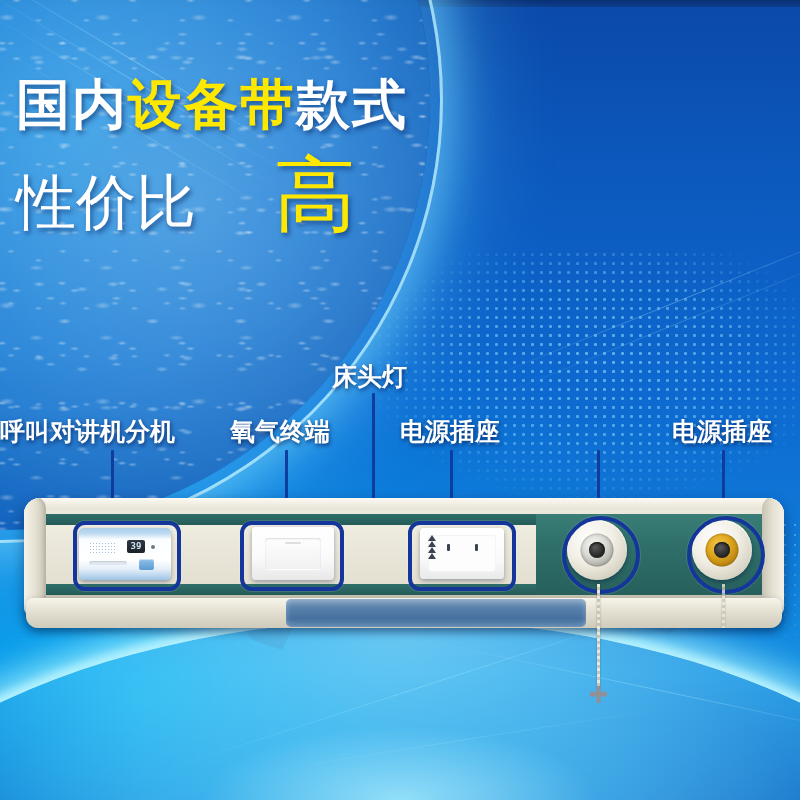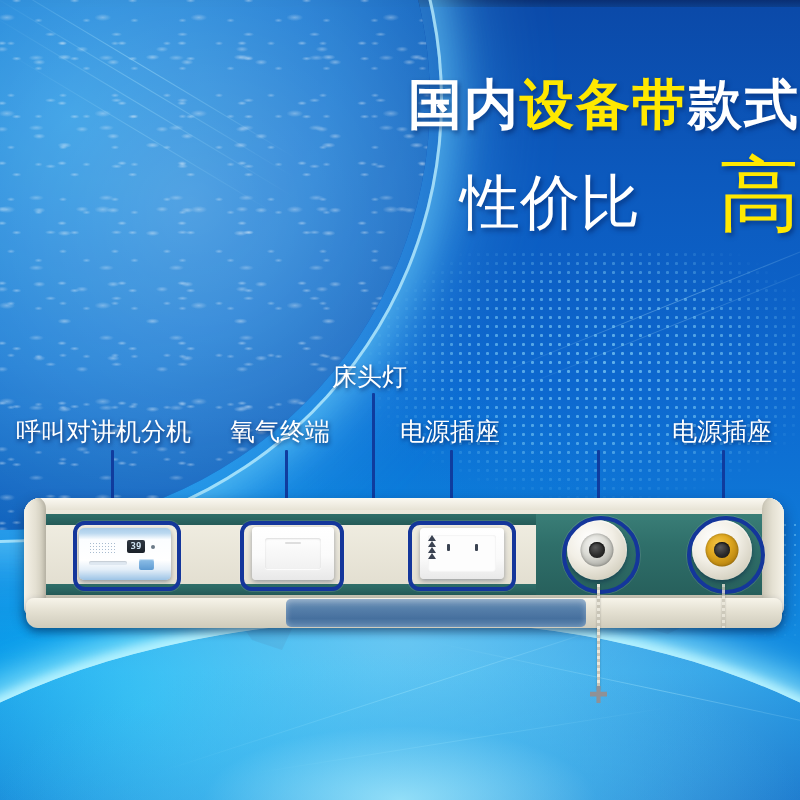--- a/index.html
+++ b/index.html
@@ -78,37 +78,37 @@
   }
   .dots2{
     position:absolute;left:640px;top:520px;width:170px;height:120px;
     background-image:radial-gradient(circle, rgba(150,225,255,.45) 1.2px, rgba(0,0,0,0) 1.5px);
     background-size:10px 10px;
     -webkit-mask-image:linear-gradient(200deg,#000,rgba(0,0,0,0) 80%);
             mask-image:linear-gradient(200deg,#000,rgba(0,0,0,0) 80%);
   }
 
   
-  .headline{position:absolute;left:16px;right:0;top:78px;text-align:right;}
+  .headline{position:absolute;left:16px;right:0;top:78px;text-align:left;}
   .h-line1{
     font-size:54px;font-weight:bold;letter-spacing:2px;line-height:1;
     white-space:nowrap;
   }
   .h-line2{
     margin-top:22px;font-size:60px;font-weight:normal;line-height:1;white-space:nowrap;
   }
   .tw{color:#ffffff;text-shadow:2px 3px 5px rgba(0,30,90,.55);}
   .ty{color:#ffe800;text-shadow:2px 3px 5px rgba(0,30,90,.55);}
   .h-big{font-size:82px;}
   .h-gap{display:inline-block;width:78px;}
 
   
   .labels{position:absolute;left:0;top:0;width:800px;height:800px;}
   .lbl{
-    position:absolute;color:#fff;font-weight:normal;font-size:25px;white-space:nowrap;
+    position:absolute;color:#fff;font-weight:bold;font-size:25px;white-space:nowrap;
     text-shadow:1px 2px 4px rgba(0,25,80,.75);
   }
   .leader{position:absolute;width:3px;background:#103a9c;border-radius:1px;opacity:.97;}
 
   
   .panel-wrap{position:absolute;left:24px;top:498px;width:760px;height:140px;}
   .panel{
     position:absolute;left:0;top:0;width:760px;height:122px;
     border-radius:16px 16px 14px 14px;
     background:linear-gradient(180deg,#f2efe4 0%,#e9e5d8 16%,#ded9c9 52%,#cfcbba 74%,#bdb9a8 100%);
@@ -284,21 +284,21 @@
   <div class="headline">
     <div class="h-line1">
       <span class="tw">国内</span><span class="ty">设备带</span><span class="tw">款式</span>
     </div>
     <div class="h-line2">
       <span class="tw">性价比</span><span class="h-gap"></span><span class="ty h-big">高</span>
     </div>
   </div>
 
   <div class="labels">
-    <div class="lbl" style="left:16px;top:415px">呼叫对讲机分机</div>
+    <div class="lbl" style="left:0;top:415px">呼叫对讲机分机</div>
     <div class="lbl" style="left:230px;top:415px">氧气终端</div>
     <div class="lbl" style="left:332px;top:360px">床头灯</div>
     <div class="lbl" style="left:400px;top:415px">电源插座</div>
     <div class="lbl" style="left:672px;top:415px">电源插座</div>
 
     <div class="leader" style="left:111px;top:450px;height:80px"></div>
     <div class="leader" style="left:285px;top:450px;height:80px"></div>
     <div class="leader" style="left:372px;top:393px;height:222px"></div>
     <div class="leader" style="left:450px;top:450px;height:80px"></div>
     <div class="leader" style="left:597px;top:450px;height:72px"></div>

